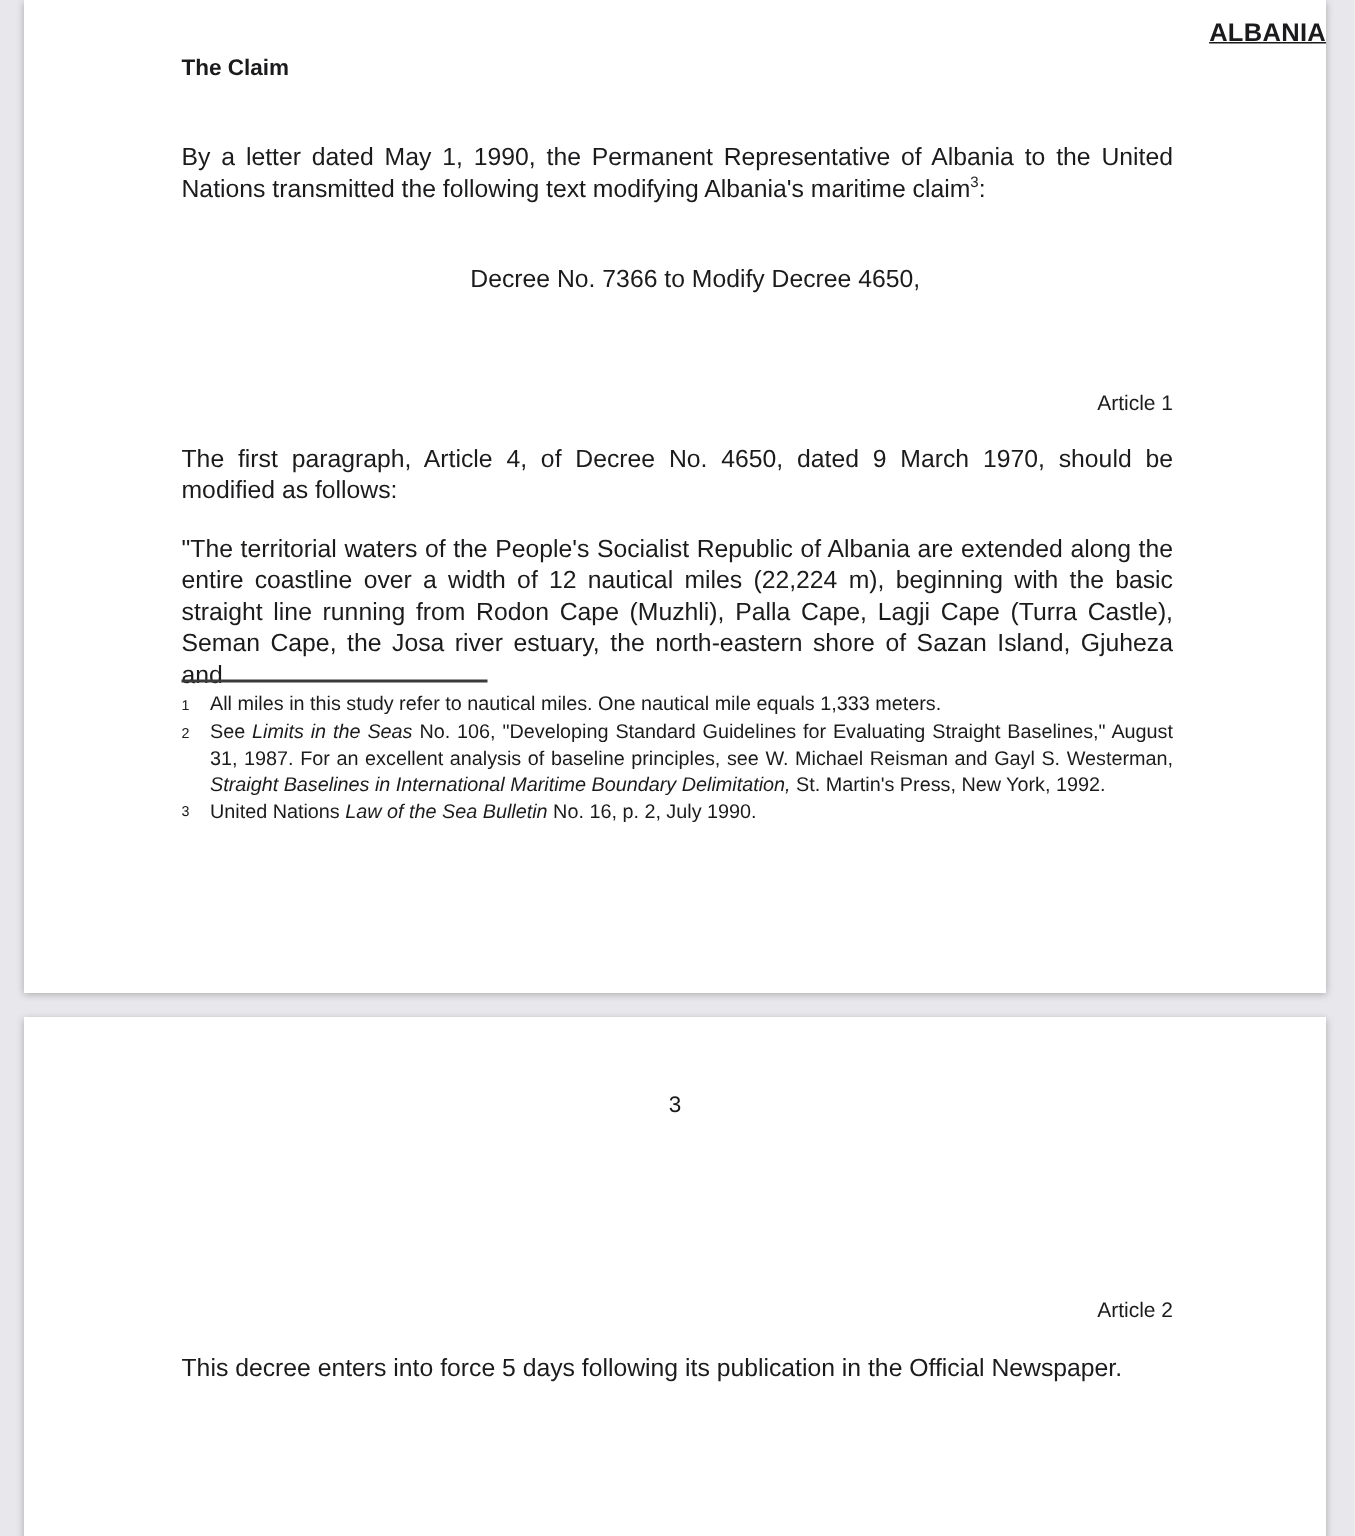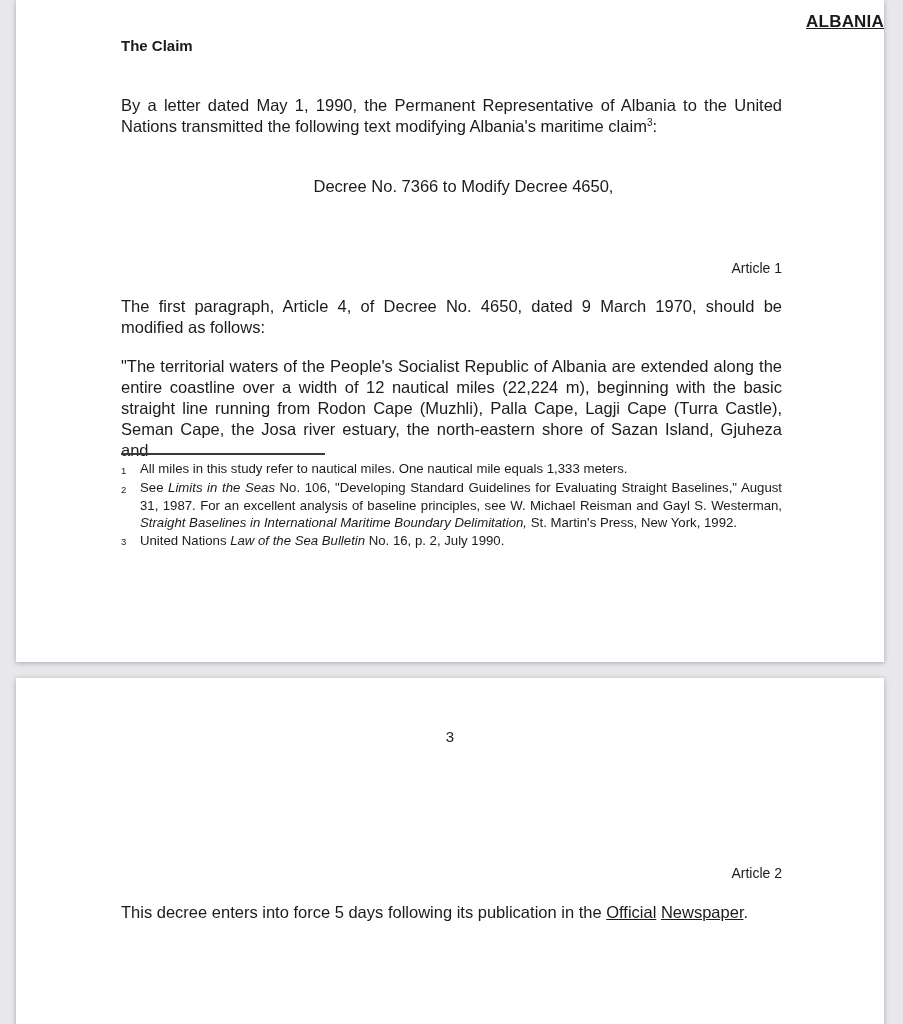--- a/index.html
+++ b/index.html
@@ -71,21 +71,21 @@
   sup.ref { font-size: 10px; line-height: 0; vertical-align: super; }
 
   .page-num {
     position: absolute; top: 50px; left: 0; right: 0;
     text-align: center; font-size: 15px;
   }
   .grama-par { top: 101px; }
   .article-2 { top: 185px; }
   .force-par { top: 224px; }
   .sig-block { top: 264px; }
-  .u { text-decoration: underline; }
+  .u { }
 </style>
 </head>
 <body>
 
 <div class="viewer">
 
   <div class="page page1">
 
     <h1 class="doc-title">ALBANIA</h1>
 

